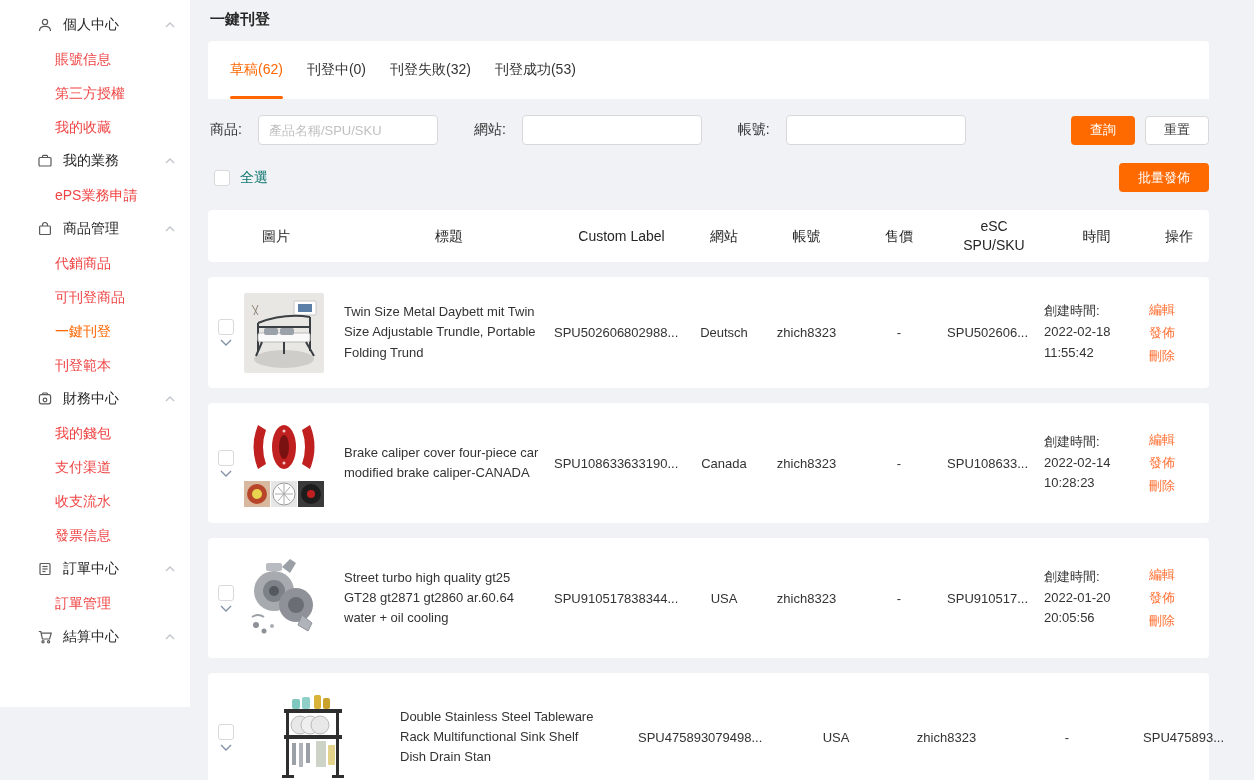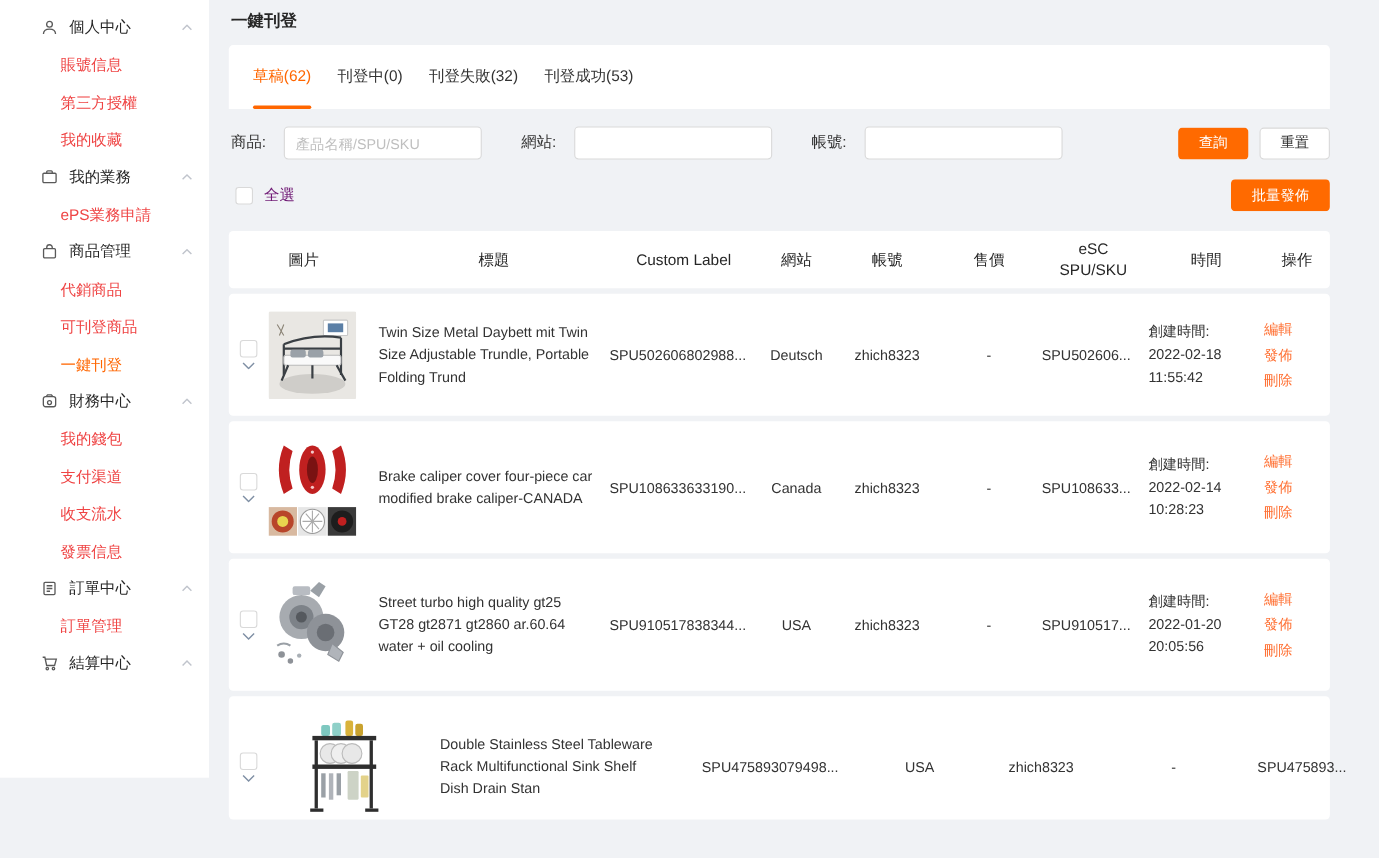--- a/index.html
+++ b/index.html
@@ -41,32 +41,32 @@
   .btn-group { margin-left:auto; display:flex; }
   .btn { height:29px; padding:0 18px; border-radius:4px; font-size:13px;
     display:inline-flex; align-items:center; justify-content:center; cursor:pointer;
     border:1px solid transparent; }
   .btn-primary { background:#ff6a00; color:#fff; }
   .btn-plain { background:#fff; color:#333; border-color:#d9d9d9; margin-left:10px; }
 
   .selectall-row { display:flex; align-items:center; margin-top:18px; padding-left:6px; }
   .checkbox { width:16px; height:16px; background:#fff; border:1px solid #d9d9d9;
     border-radius:3px; display:inline-block; cursor:pointer; }
-  .selectall-label { font-size:14px; margin-left:10px; color:#701a75; }
+  .selectall-label { font-size:14px; margin-left:10px; color:#0f766e; }
 
   
   .grid { display:grid;
     grid-template-columns:36px 100px 210px 135px 70px 95px 90px 100px 105px 1fr;
     align-items:center; }
   .thead { margin-top:18px; background:#fff; border-radius:4px; height:52px;
     font-size:14px; font-weight:500; color:#262626; }
   .th { text-align:center; line-height:1.35; }
   .th-img { grid-column:1 / 3; }
 
-  .trow { background:#fff; border-radius:4px; margin-top:5px; height:120px;
+  .trow { background:#fff; border-radius:4px; margin-top:15px; height:120px;
     font-size:13px; }
   .trow.first { height:111px; }
   .trow.last { height:112px;gap:28px; }
   .cell-check { display:flex; flex-direction:column; align-items:center; gap:4px; }
   .expand-caret { line-height:0; cursor:pointer; }
   .cell-img { display:flex; align-items:center; }
   .prod-img { width:80px; height:80px; border-radius:2px; overflow:hidden; }
   .prod-img svg { display:block; }
   .cell-title { color:#333; line-height:1.55; padding-right:10px; }
   .cell-label { color:#333; }
@@ -125,20 +125,21 @@
     <span class="nav-label">商品管理</span>
     <span class="nav-caret">
       <svg width="10" height="6" viewBox="0 0 10 6" fill="none" stroke="#c0c4cc" stroke-width="1.3">
           <polyline points="1,5 5,1 9,5"></polyline>
         </svg>
     </span>
   </div>
   <div class="nav-sub">代銷商品</div>
   <div class="nav-sub">可刊登商品</div>
   <div class="nav-sub active">一鍵刊登</div>
+  <div class="nav-sub">刊登範本</div>
 
   <div class="nav-group">
     <span class="nav-icon">
       <svg width="16" height="16" viewBox="0 0 16 16" fill="none" stroke="#595959" stroke-width="1.2">
         <rect x="2.4" y="3.6" width="11.2" height="9.2" rx="2"></rect>
           <circle cx="8" cy="9" r="1.8"></circle>
           <path d="M5 3.6L6.2 2h3.6L11 3.6"></path>
         </svg>
     </span>
     <span class="nav-label">財務中心</span>

